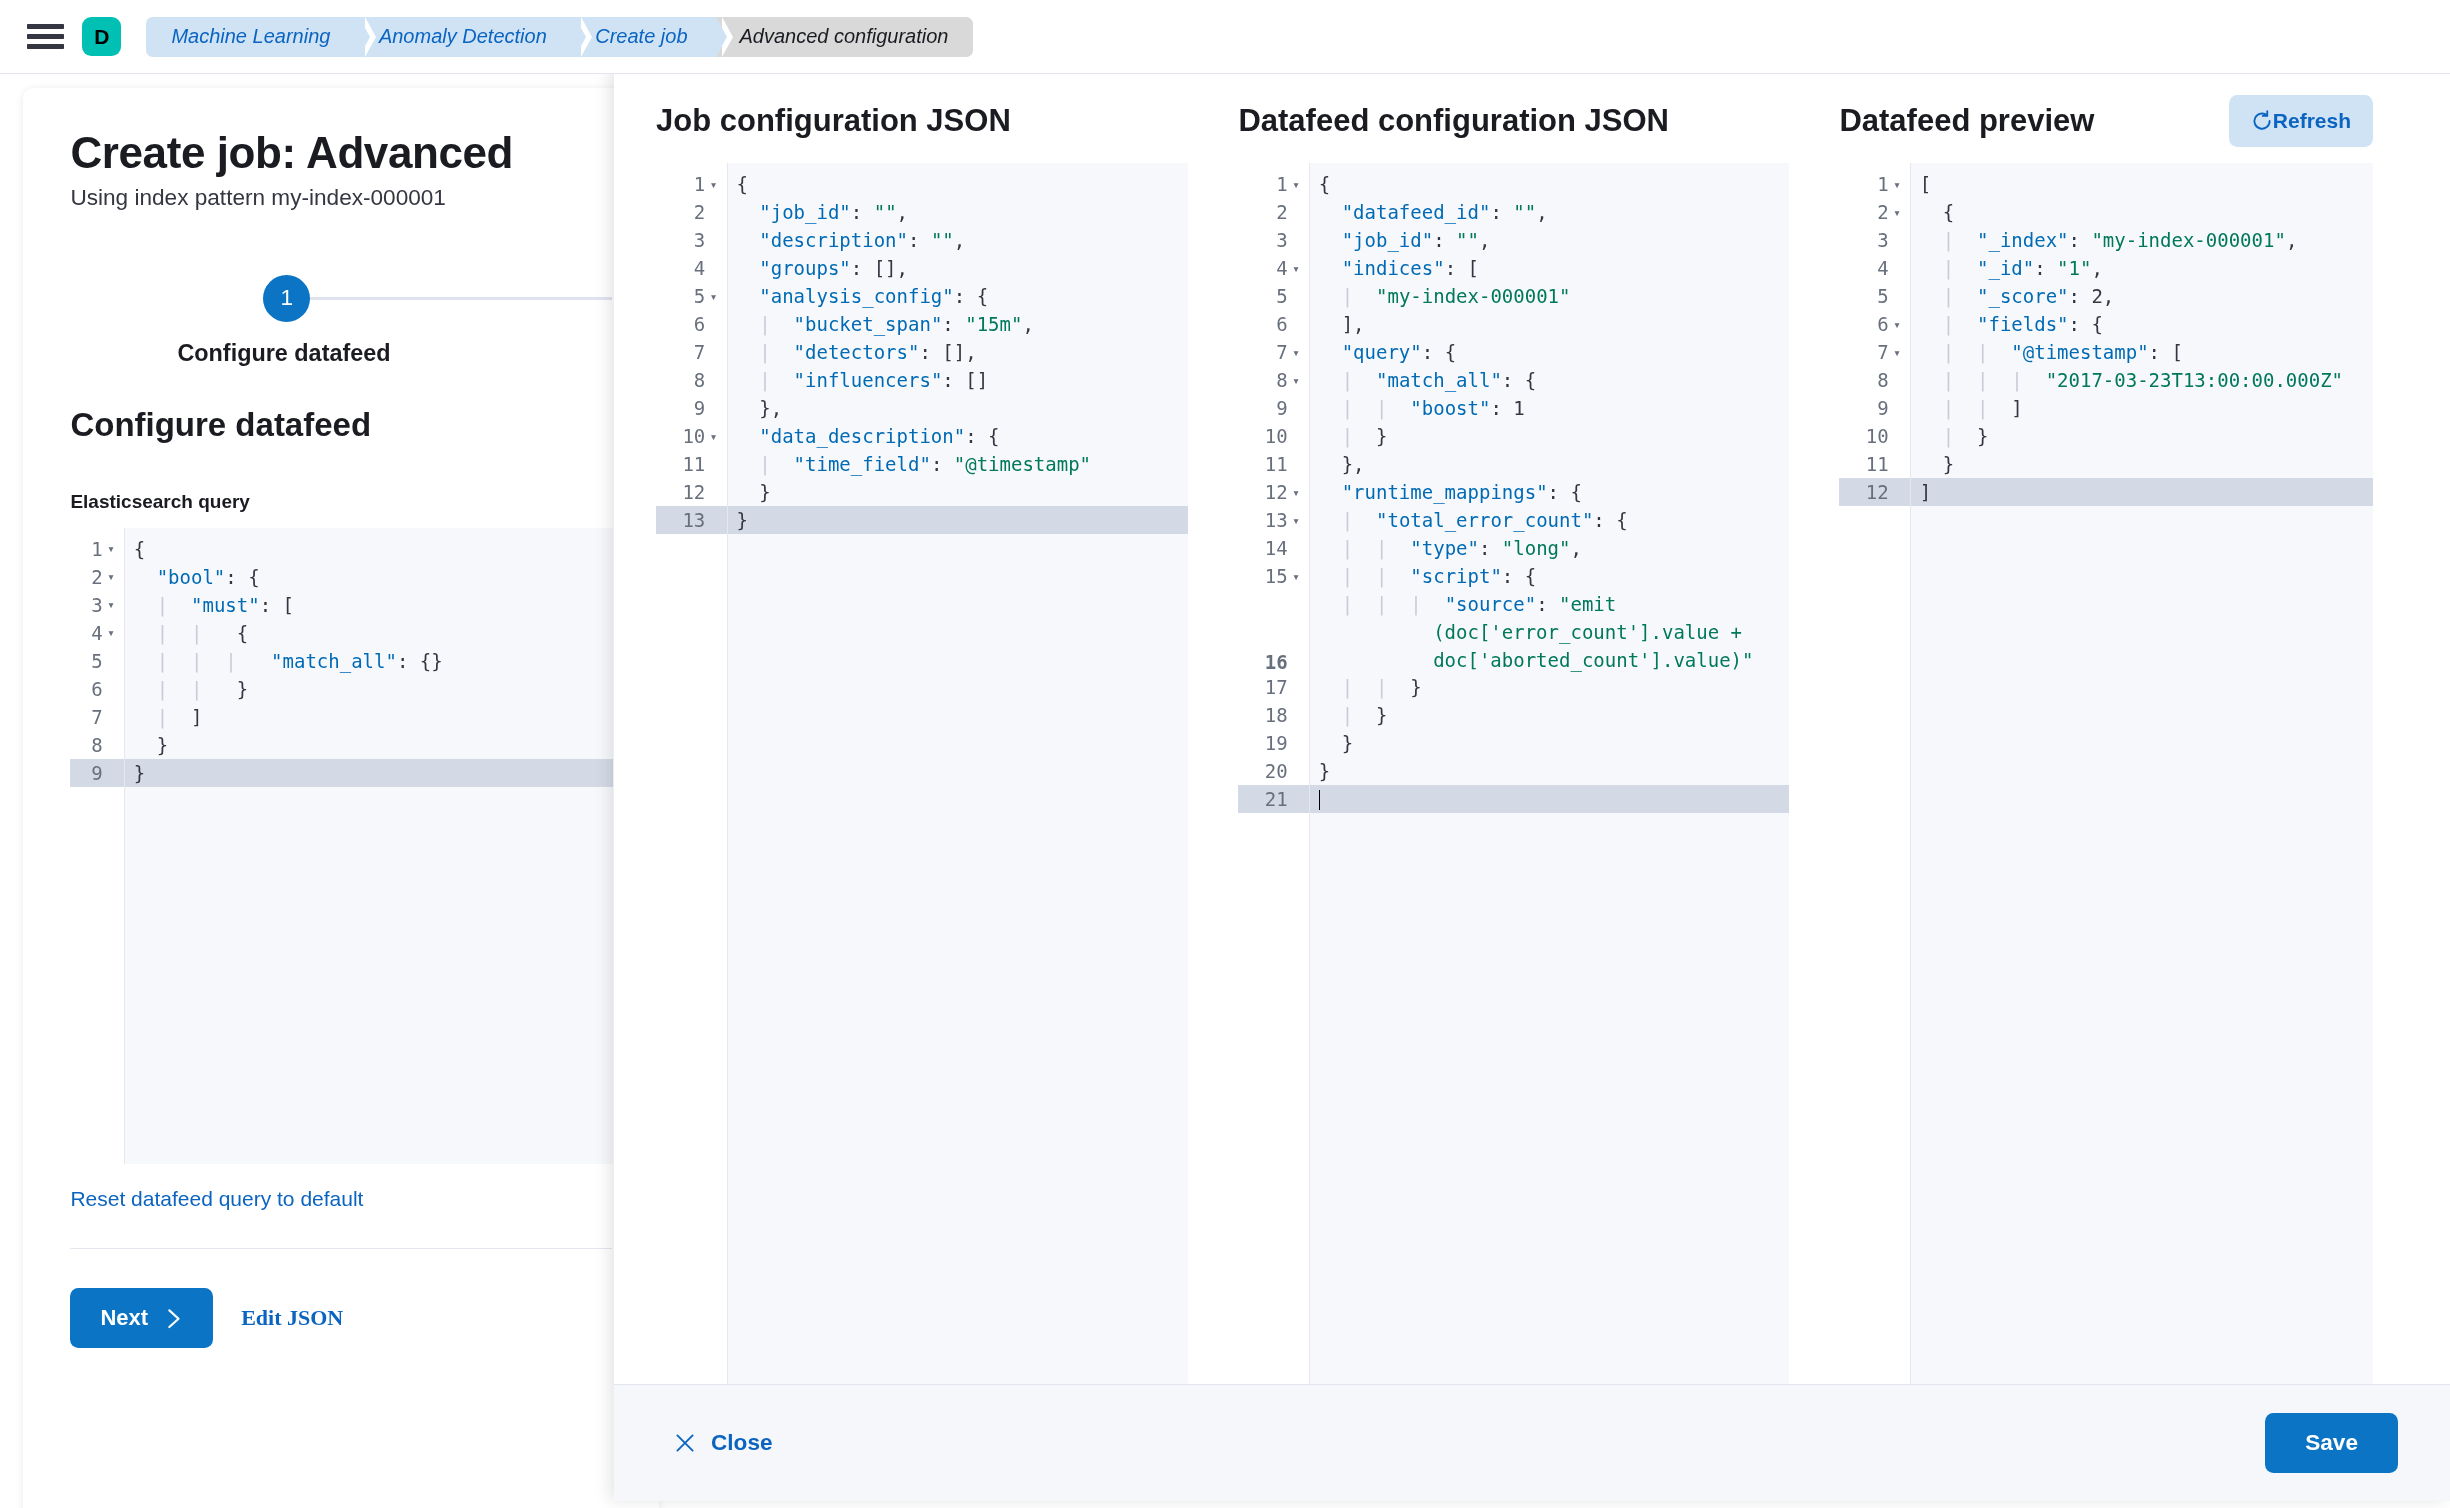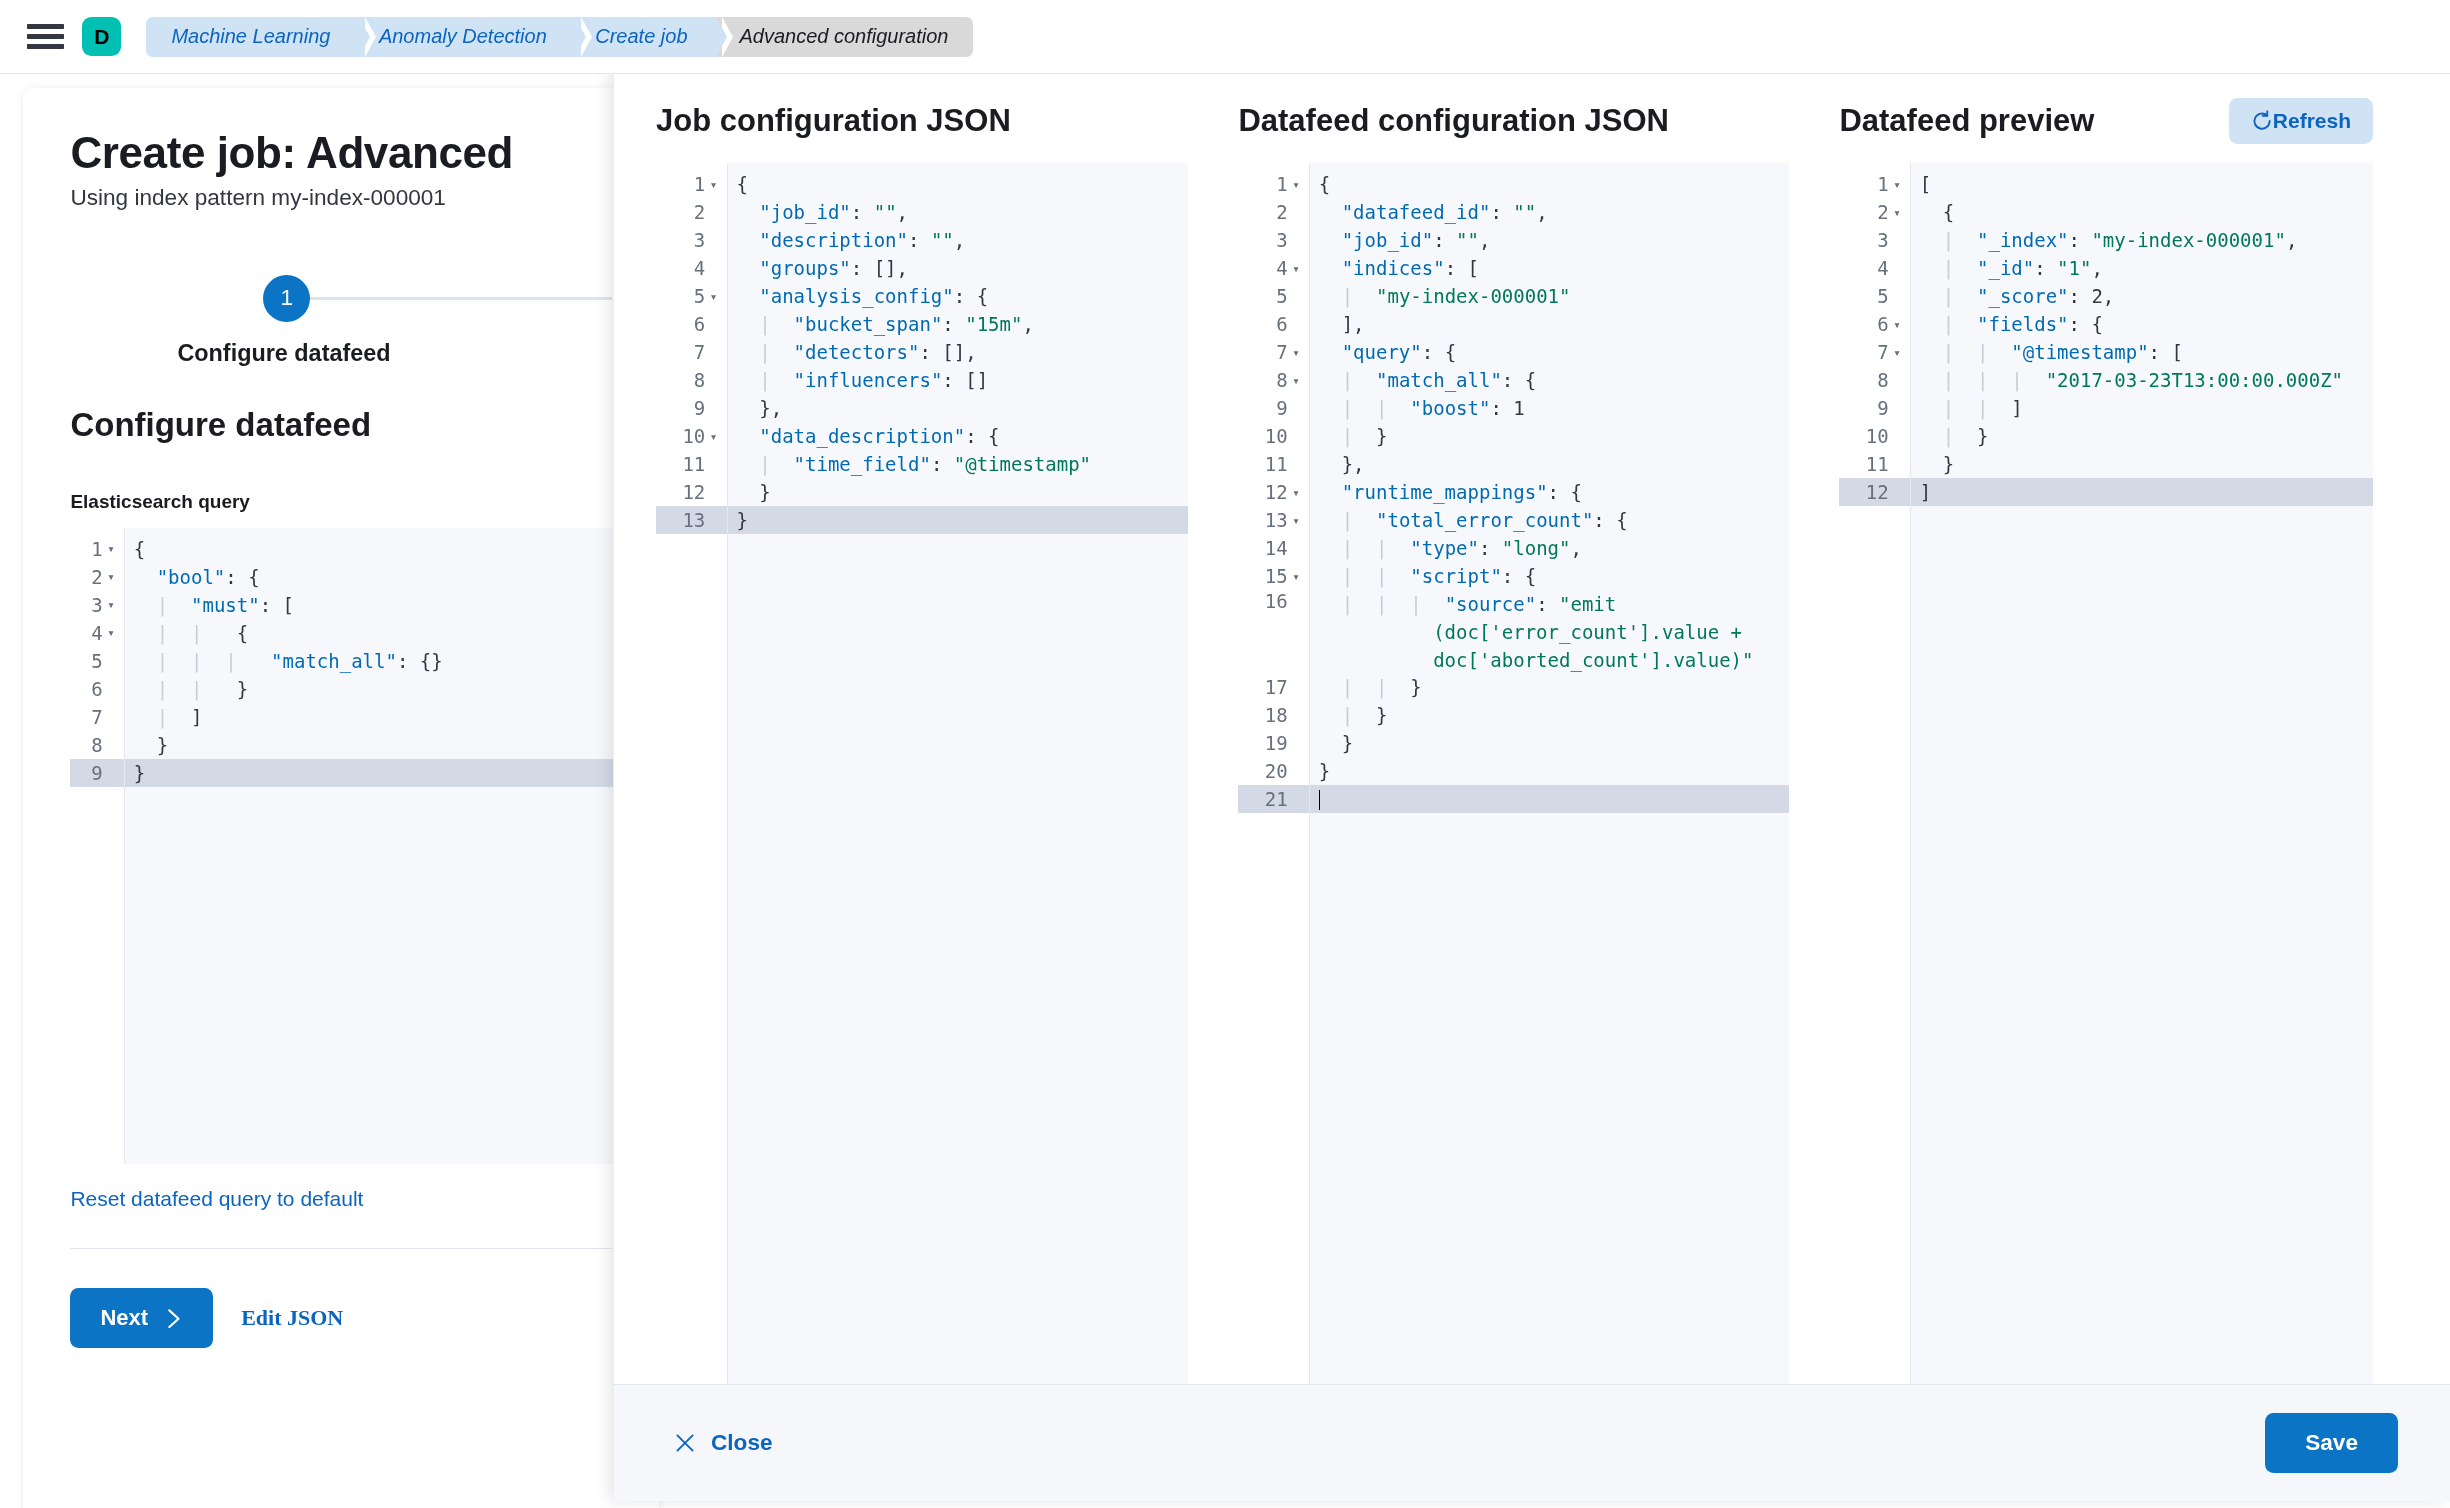--- a/index.html
+++ b/index.html
@@ -233,21 +233,21 @@
     padding-right: 0px;
   }
   .panel-title {
     font-size: 31px; font-weight: 700; color: #1a1c21;
     white-space: nowrap;
   }
   .refresh-btn {
     background: #cfe3f5; color: #0b64c0;
     border: none; border-radius: 8.4px;
     font-size: 21px; font-weight: 600;
-    height: 46px; padding: 0 22px;
+    height: 52px; padding: 0 22px;
     display: flex; align-items: center; gap: 0;
     cursor: pointer;
   }
   .panel-editor {
     margin-top: 10px;
     flex: 1;
     border-radius: 1.7px;
     min-height: 0;
   }
   .panel-editor .gutter { width: 72px; }
@@ -515,21 +515,21 @@
               <span class="fold">▾</span>
             </div>
             <div class="ln">
               <span>14</span>
               <span class="fold empty">▾</span>
             </div>
             <div class="ln">
               <span>15</span>
               <span class="fold">▾</span>
             </div>
-            <div class="ln" style="height: 83px; align-items: flex-start; padding-top: 0px;">
+            <div class="ln" style="height: 83px; align-items: flex-end; padding-top: 0px; font-weight: bold;">
               <span>16</span>
               <span class="fold empty">▾</span>
             </div>
             <div class="ln">
               <span>17</span>
               <span class="fold empty">▾</span>
             </div>
             <div class="ln">
               <span>18</span>
               <span class="fold empty">▾</span>

